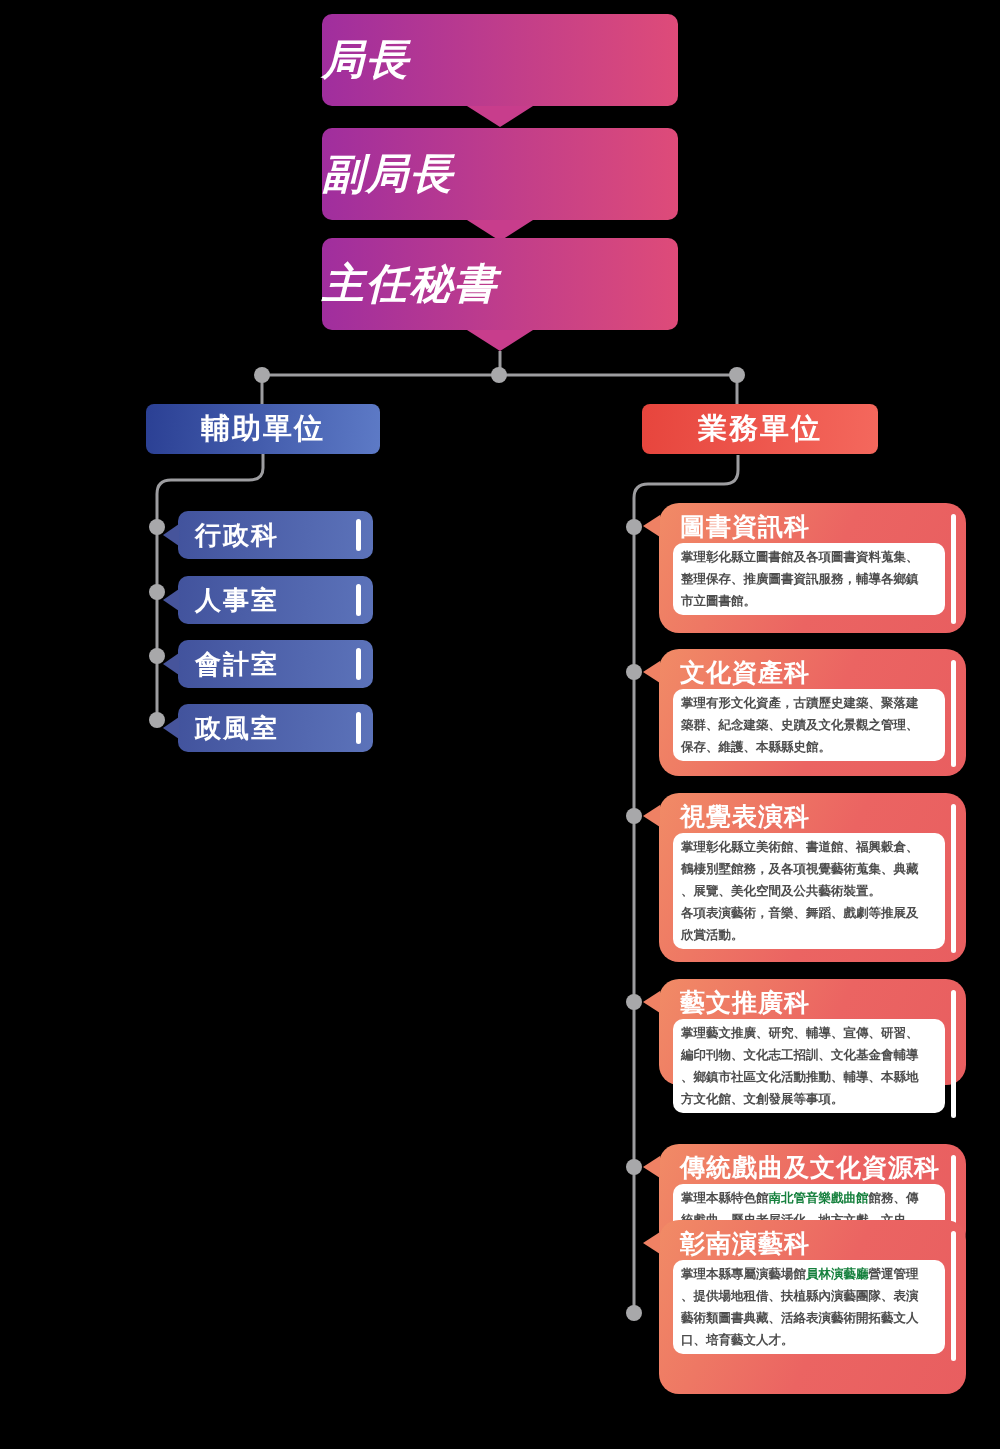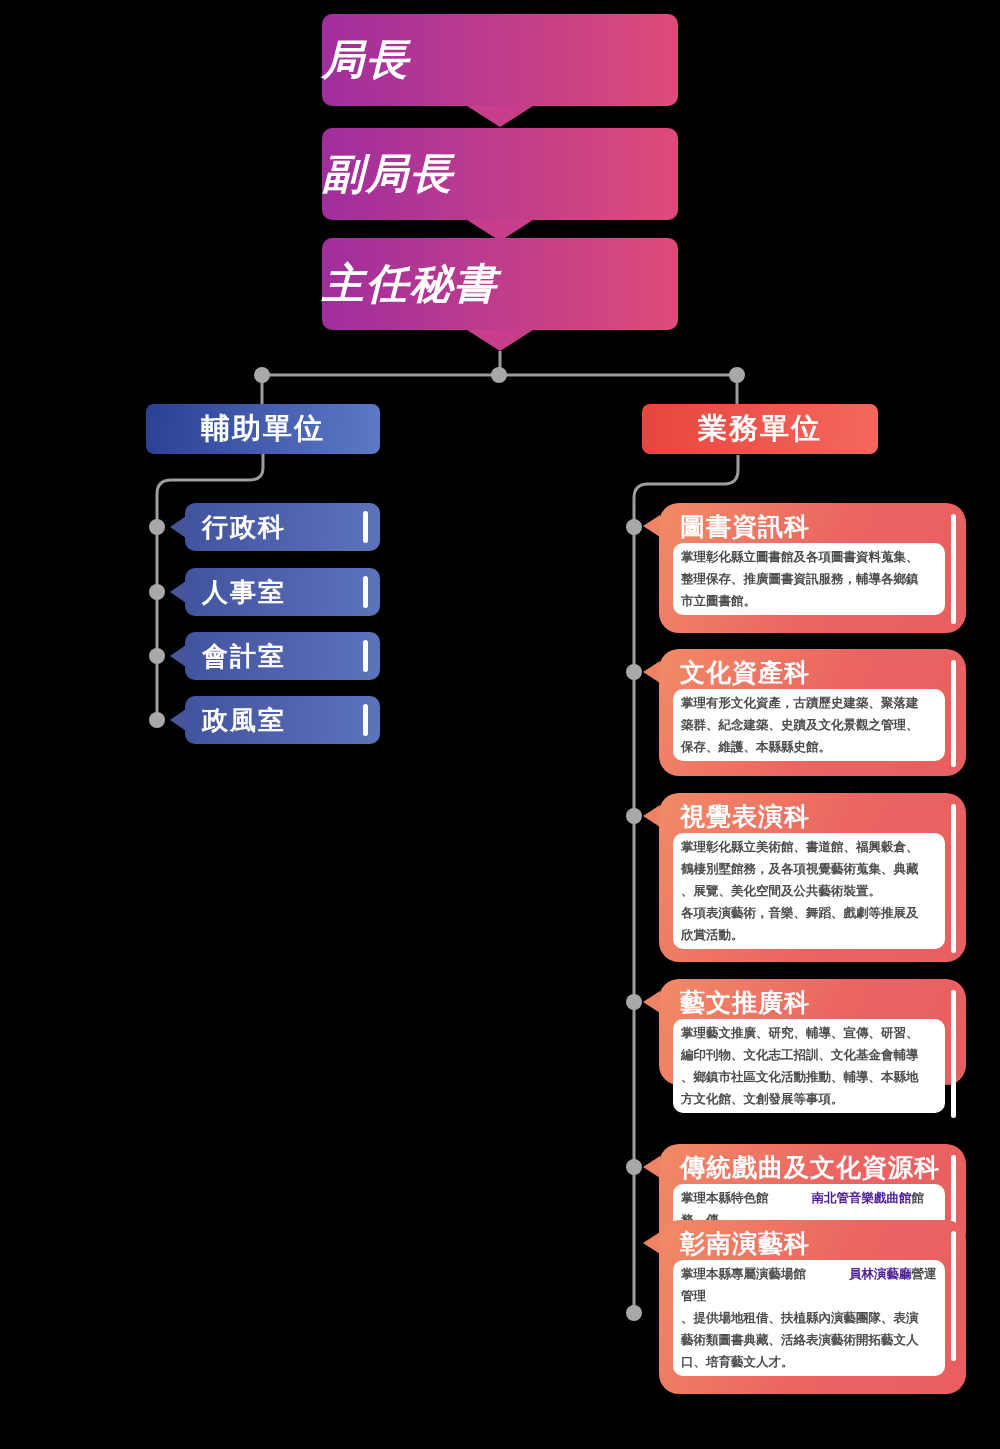--- a/index.html
+++ b/index.html
@@ -22,25 +22,25 @@
   
   .branch-header{
     position:absolute;top:404px;height:50px;border-radius:8px;
     display:flex;align-items:center;justify-content:center;
     color:#fff;font-size:29px;font-weight:bold;letter-spacing:2px;
   }
   #support-header{left:146px;width:234px;background:linear-gradient(95deg,#2B4094,#5D7AC6);align-items:center;}
   #business-header{left:620px;width:236px;background:linear-gradient(95deg,#E7453D,#F4685D);margin-left:22px;}
   
   .unit-box{
-    position:absolute;left:185px;width:195px;height:48px;border-radius:10px;
+    position:absolute;left:178px;width:195px;height:48px;border-radius:10px;
     background:linear-gradient(95deg,#42539D,#5C73BA);
     display:flex;align-items:center;
     color:#fff;font-size:26px;font-weight:bold;letter-spacing:2px;
-    padding-left:17px;box-sizing:border-box;
+    padding-left:17px;box-sizing:border-box;margin-top:8px;
   }
   .unit-tail{
     position:absolute;left:-15px;top:13px;width:0;height:0;
     border-top:11px solid transparent;border-bottom:11px solid transparent;
     border-right:16px solid #46549B;
   }
   .unit-bar{
     position:absolute;right:12px;top:8px;width:5px;height:32px;border-radius:3px;background:#fff;
   }
   
@@ -60,21 +60,21 @@
   .card-title{
     position:absolute;left:21px;top:7px;right:40px;
     color:#fff;font-size:25px;font-weight:bold;letter-spacing:1px;white-space:nowrap;
   }
   .card-panel{
     position:absolute;left:14px;right:21px;top:40px;
     background:#fff;border-radius:10px;padding:3px 8px;
     color:#4D4D4D;font-size:12.5px;line-height:22px;letter-spacing:0;
     white-space:pre-line;font-weight:bold;
   }
-  .card-panel .hl{color:#4c1d95;margin-left:43px;}
+  .card-panel .hl{color:#15803d;}
   
   #connector-svg{position:absolute;left:0;top:0;pointer-events:none;}
 </style>
 </head>
 <body>
 
 <div id="canvas">
 
   <svg id="connector-svg" width="1000" height="1449" viewBox="0 0 1000 1449">
     <g stroke="#9D9DA0" stroke-width="3" fill="none">

